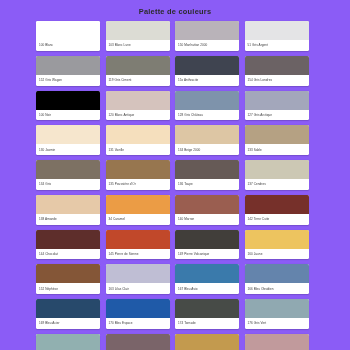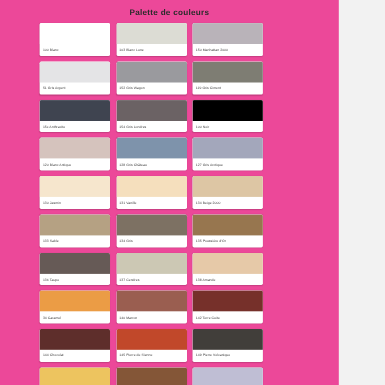--- a/index.html
+++ b/index.html
@@ -7,25 +7,25 @@
     padding: 0;
   }
   body {
     width: 350px;
     height: 350px;
     background: #f2f2f2;
     font-family: "Liberation Sans", sans-serif;
     overflow: hidden;
   }
   .page {
-    width: 308px;
+    width: 350px;
     height: 350px;
     box-sizing: border-box;
     padding: 4px 36px 0 36px;
-    background: #ec4899;
+    background: #8b5cf6;
   }
   .title {
     text-align: center;
     font-size: 7.4px;
     font-weight: bold;
     color: #2b2b2b;
     letter-spacing: 0.25px;
     margin: 3px 0 5px 0;
     line-height: 9px;
   }

